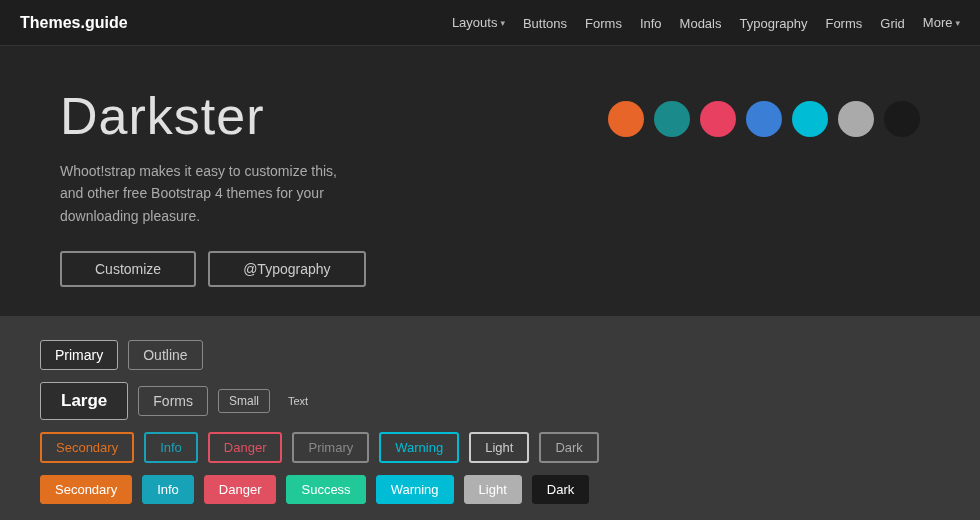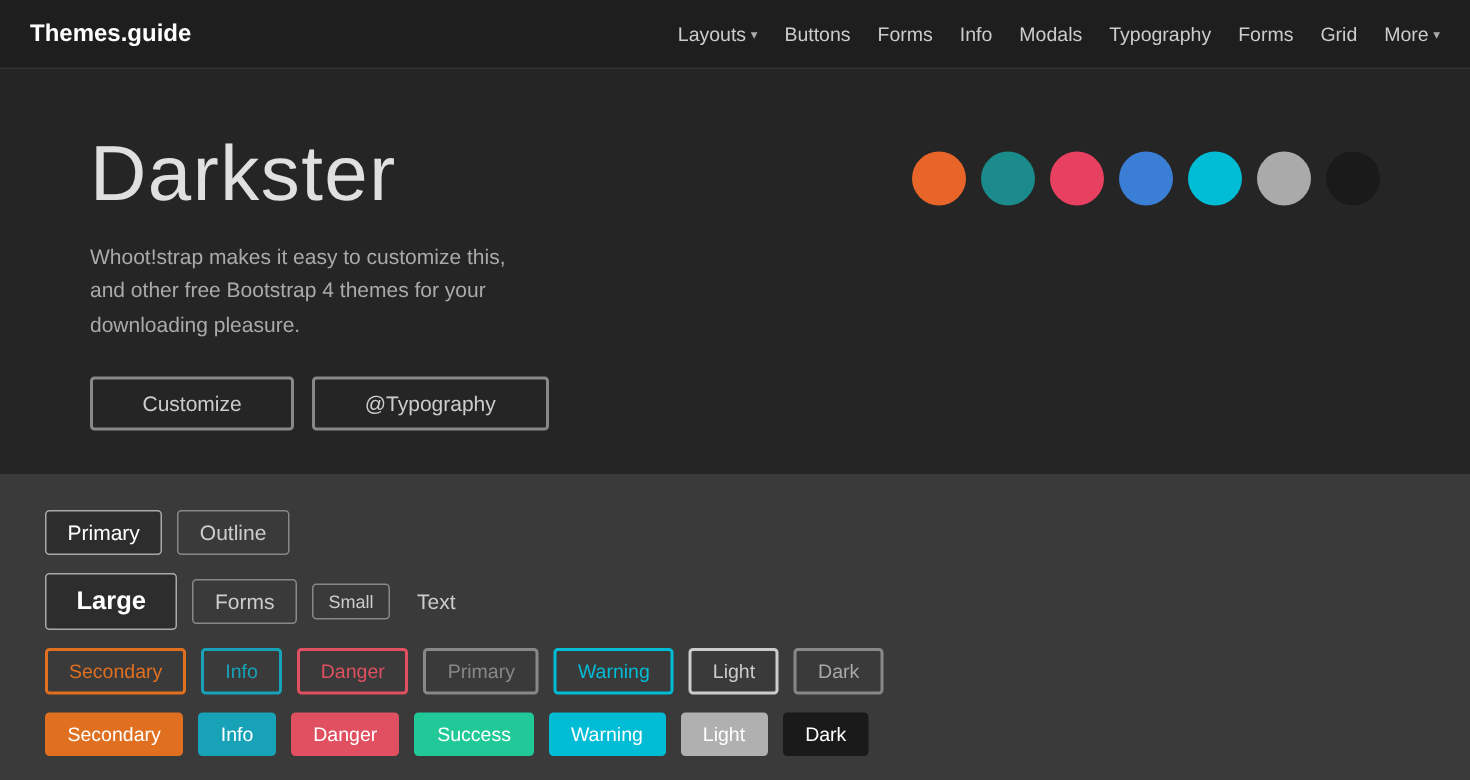--- a/index.html
+++ b/index.html
@@ -89,21 +89,21 @@
     }
     .color-circle {
       width: 36px;
       height: 36px;
       border-radius: 50%;
     }
 
     
     .buttons-section {
       background: #3a3a3a;
-      padding: 24px 30px;
+      padding: 24px 40px;
       height: 204px;
     }
 
     
     .btn-row {
       display: flex;
       align-items: center;
       gap: 10px;
       margin-bottom: 12px;
     }
@@ -114,21 +114,21 @@
       border-radius: 3px;
       font-size: 13px;
       border: 1px solid transparent;
       padding: 6px 14px;
     }
 
     
     .btn-lg { font-size: 17px; font-weight: 700; padding: 8px 20px; }
     .btn-md { font-size: 14px; padding: 6px 14px; }
     .btn-sm { font-size: 12px; padding: 4px 10px; }
-    .btn-text { background: transparent; border: none; color: #ccc; font-size: 14px; padding: 6px 8px; }
+    .btn-text { background: transparent; border: none; color: #ccc; font-size: 11px; padding: 6px 8px; }
 
     
     .btn-primary { background: #2d2d2d; border-color: #aaa; color: #fff; }
     .btn-outline { background: transparent; border: 1px solid #888; color: #ccc; }
 
     
     .btn-outline-secondary { background: transparent; border: 2px solid #e07020; color: #e07020; }
     .btn-outline-info { background: transparent; border: 2px solid #17a2b8; color: #17a2b8; }
     .btn-outline-danger { background: transparent; border: 2px solid #e05060; color: #e05060; }
     .btn-outline-primary2 { background: transparent; border: 2px solid #888; color: #888; }

